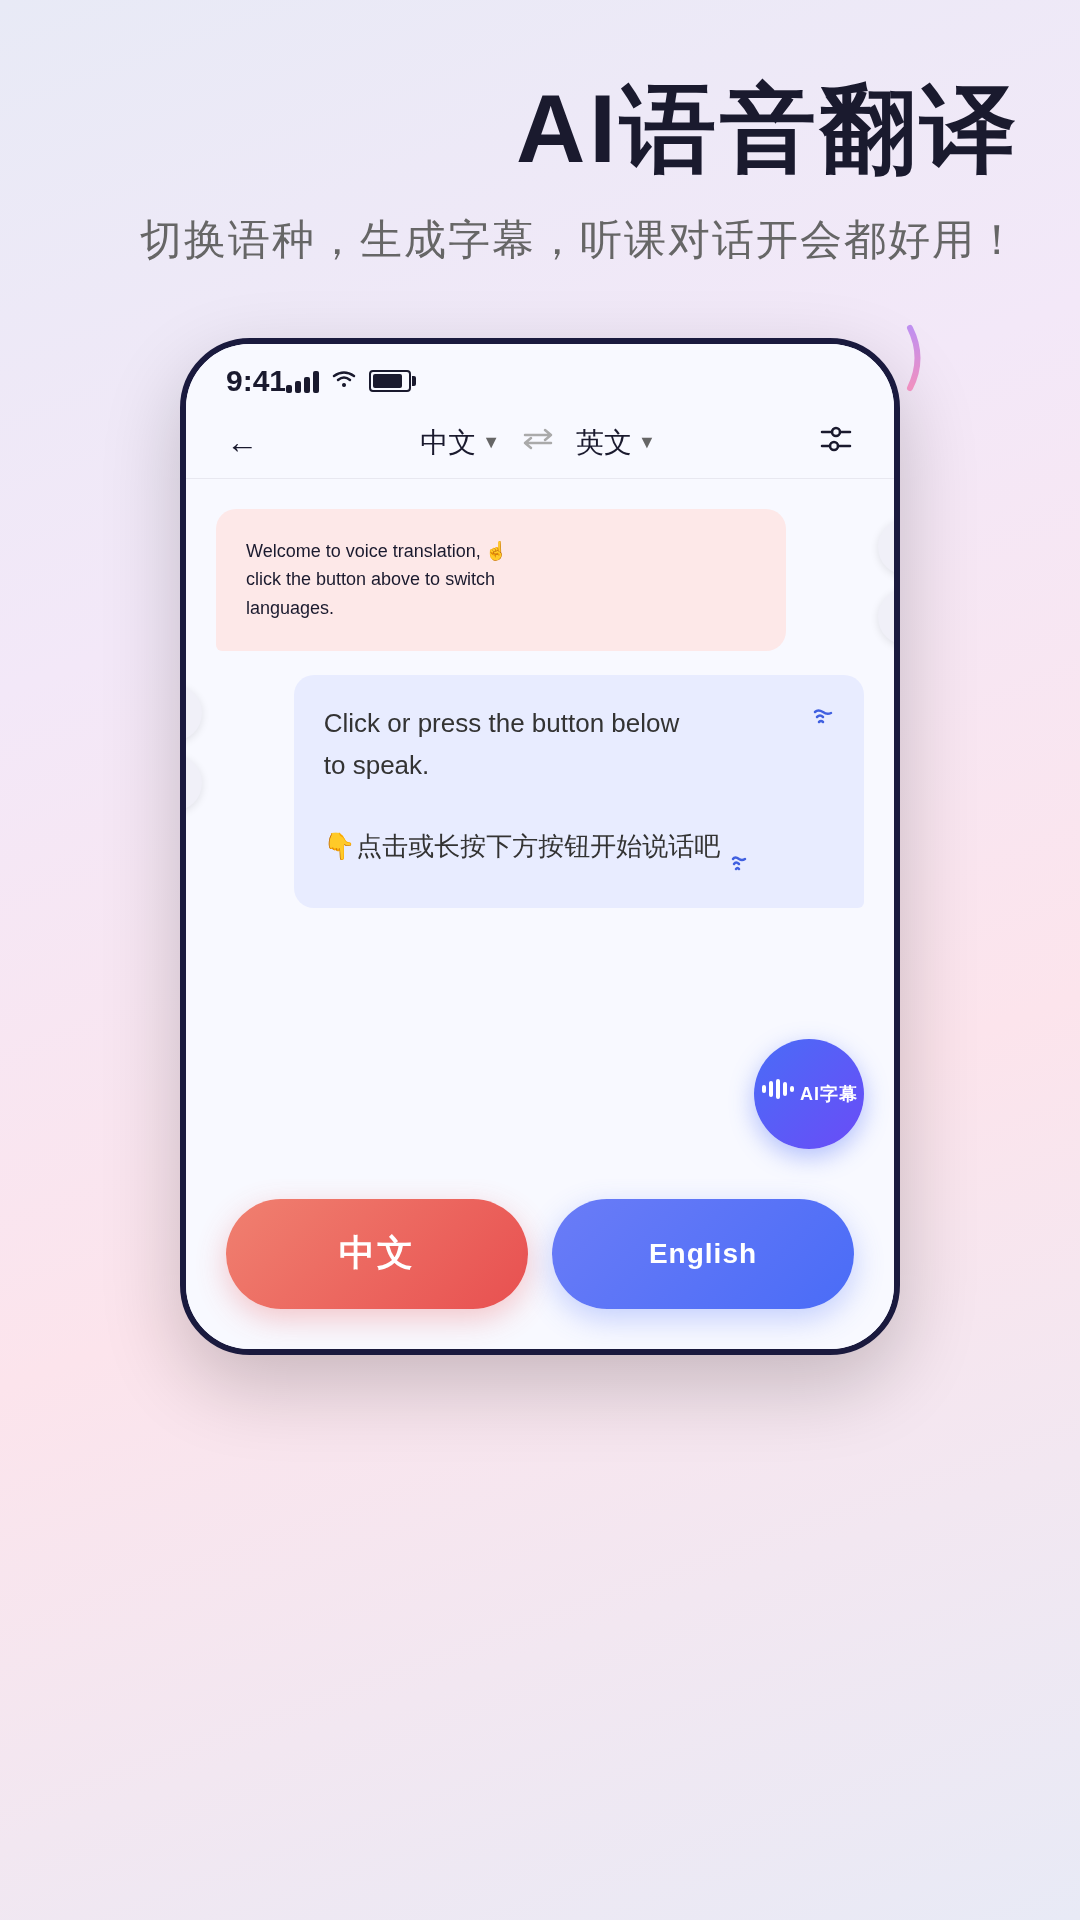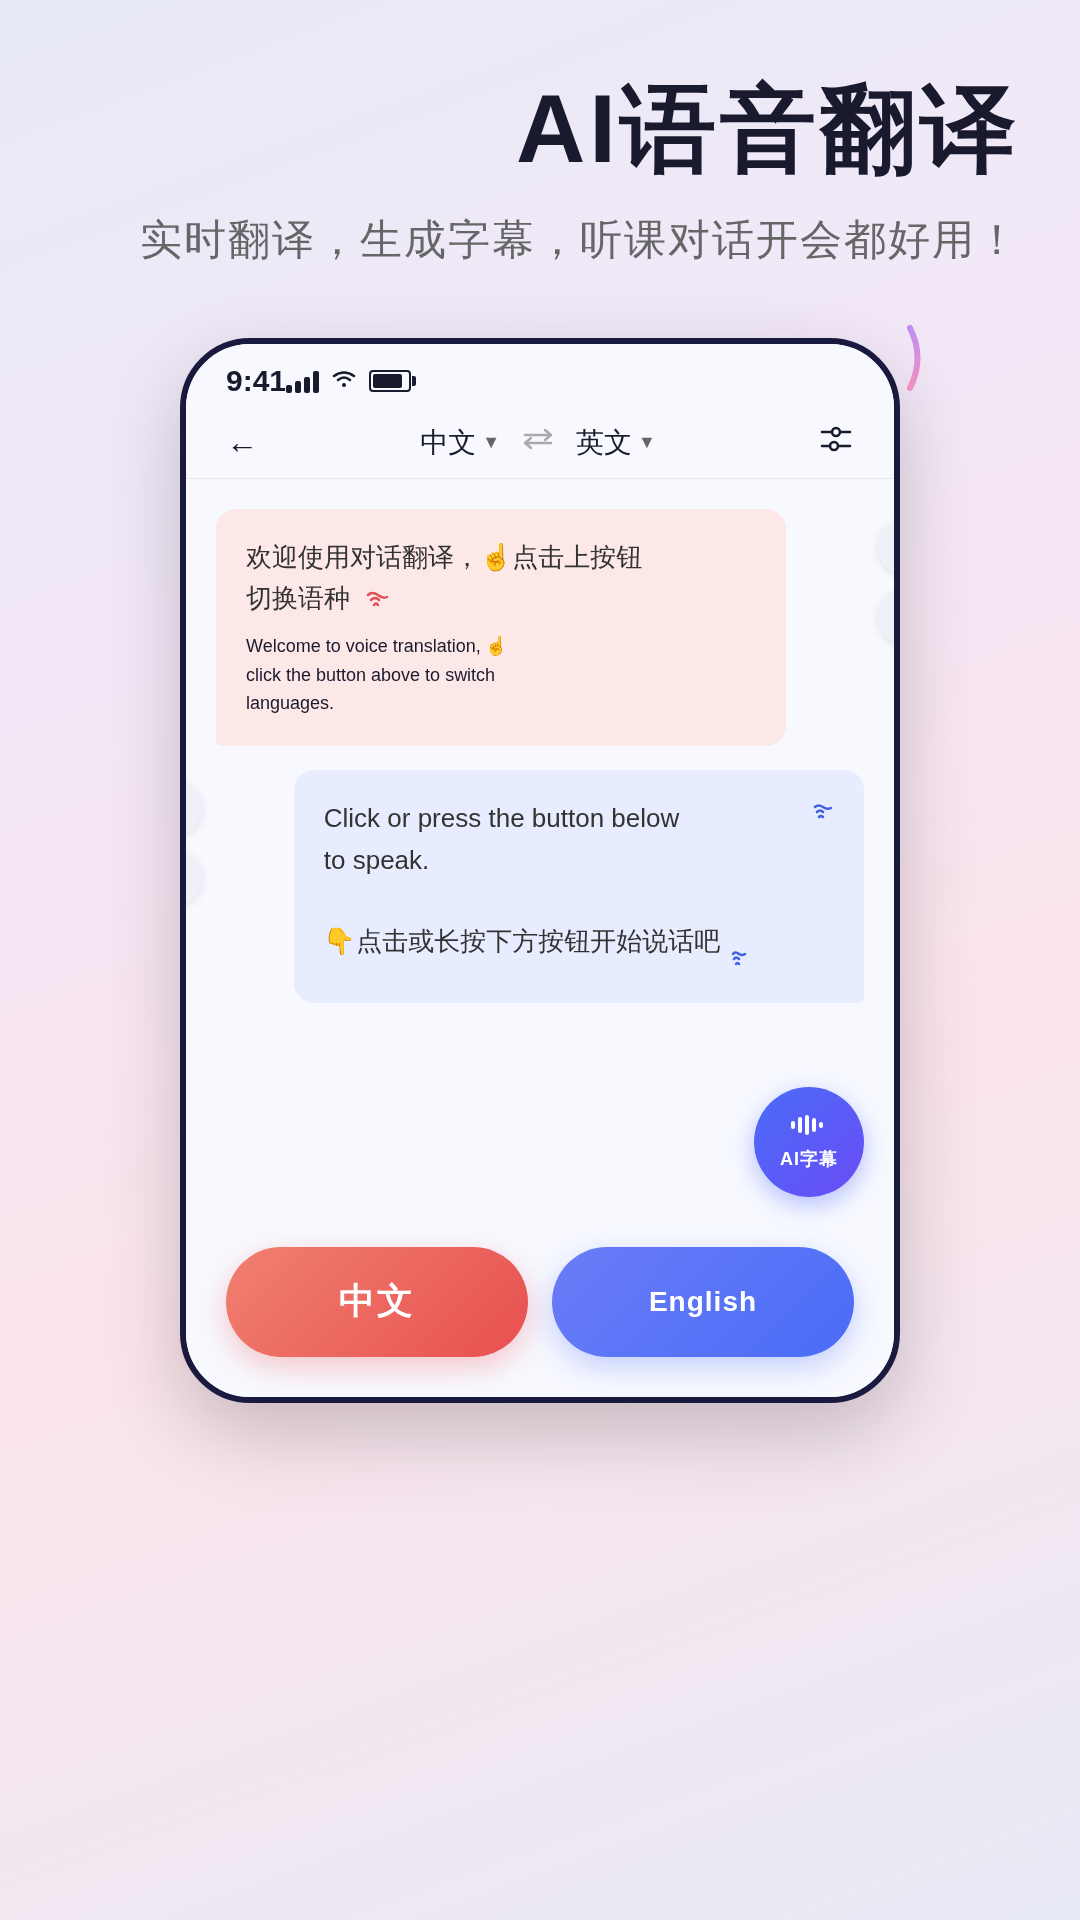--- a/index.html
+++ b/index.html
@@ -279,21 +279,21 @@
     
     .ai-subtitle-btn {
       position: absolute;
       bottom: 30px;
       right: 30px;
       width: 110px;
       height: 110px;
       border-radius: 50%;
       background: linear-gradient(135deg, #4a6cf7, #6a4cf7);
       display: flex;
-      flex-direction: column;
+      flex-direction: row;
       align-items: center;
       justify-content: center;
       cursor: pointer;
       box-shadow: 0 8px 24px rgba(74,108,247,0.4);
       z-index: 10;
     }
 
     .ai-subtitle-btn-icon {
       font-size: 24px;
       color: white;
@@ -335,21 +335,21 @@
       box-shadow: 0 10px 30px rgba(74,108,247,0.3);
     }
   </style>
 </head>
 <body>
 
 <div class="page-wrapper">
 
   <div class="header-section">
     <h1 class="main-title">AI语音翻译</h1>
-    <p class="sub-title">实时翻译，生成字幕，听课对话开会都好用！</p>
+    <p class="sub-title">切换语种，生成字幕，听课对话开会都好用！</p>
   </div>
 
   <div class="phone-container">
 
     <svg class="deco-arc" viewBox="0 0 80 80">
       <path d="M60 10 Q75 40 60 70" stroke="url(#arcGrad)" stroke-width="6" fill="none" stroke-linecap="round"></path>
       <defs>
         <linearGradient id="arcGrad" x1="0%" y1="0%" x2="0%" y2="100%">
           <stop offset="0%" style="stop-color:#c090f0"></stop>
           <stop offset="100%" style="stop-color:#f090c0"></stop>
@@ -409,30 +409,20 @@
             <line x1="20" y1="22" x2="32" y2="22" stroke="#1a1a2e" stroke-width="2.5" stroke-linecap="round"></line>
             <circle cx="16" cy="22" r="4" stroke="#1a1a2e" stroke-width="2.5" fill="none"></circle>
           </svg>
         </span>
       </div>
 
       <div class="chat-area">
 
         <div style="position:relative; margin-bottom: 24px;">
           <div class="bubble-speaker1">
-            <div class="bubble-text-cn">
-              欢迎使用对话翻译，☝️点击上按钮<br>切换语种
-              <span style="color:#e05050; margin-left:8px;">
-                <svg width="26" height="22" viewBox="0 0 26 22" fill="none" style="display:inline-block; vertical-align:middle;">
-                  <path d="M3 6 Q7 2 13 6 Q18 10 22 8" stroke="#e05050" stroke-width="2.5" stroke-linecap="round" fill="none"></path>
-                  <path d="M6 11 Q10 7 14 11" stroke="#e05050" stroke-width="2.5" stroke-linecap="round" fill="none"></path>
-                  <path d="M9 16 Q11 13 13 16" stroke="#e05050" stroke-width="2.5" stroke-linecap="round" fill="none"></path>
-                </svg>
-              </span>
-            </div>
             <div class="bubble-text-en">
               Welcome to voice translation, ☝️<br>
               click the button above to switch<br>
               languages.
             </div>
           </div>
 
           <div class="side-buttons-right">
             <div class="side-btn">
               <svg width="22" height="26" viewBox="0 0 22 26" fill="none">

